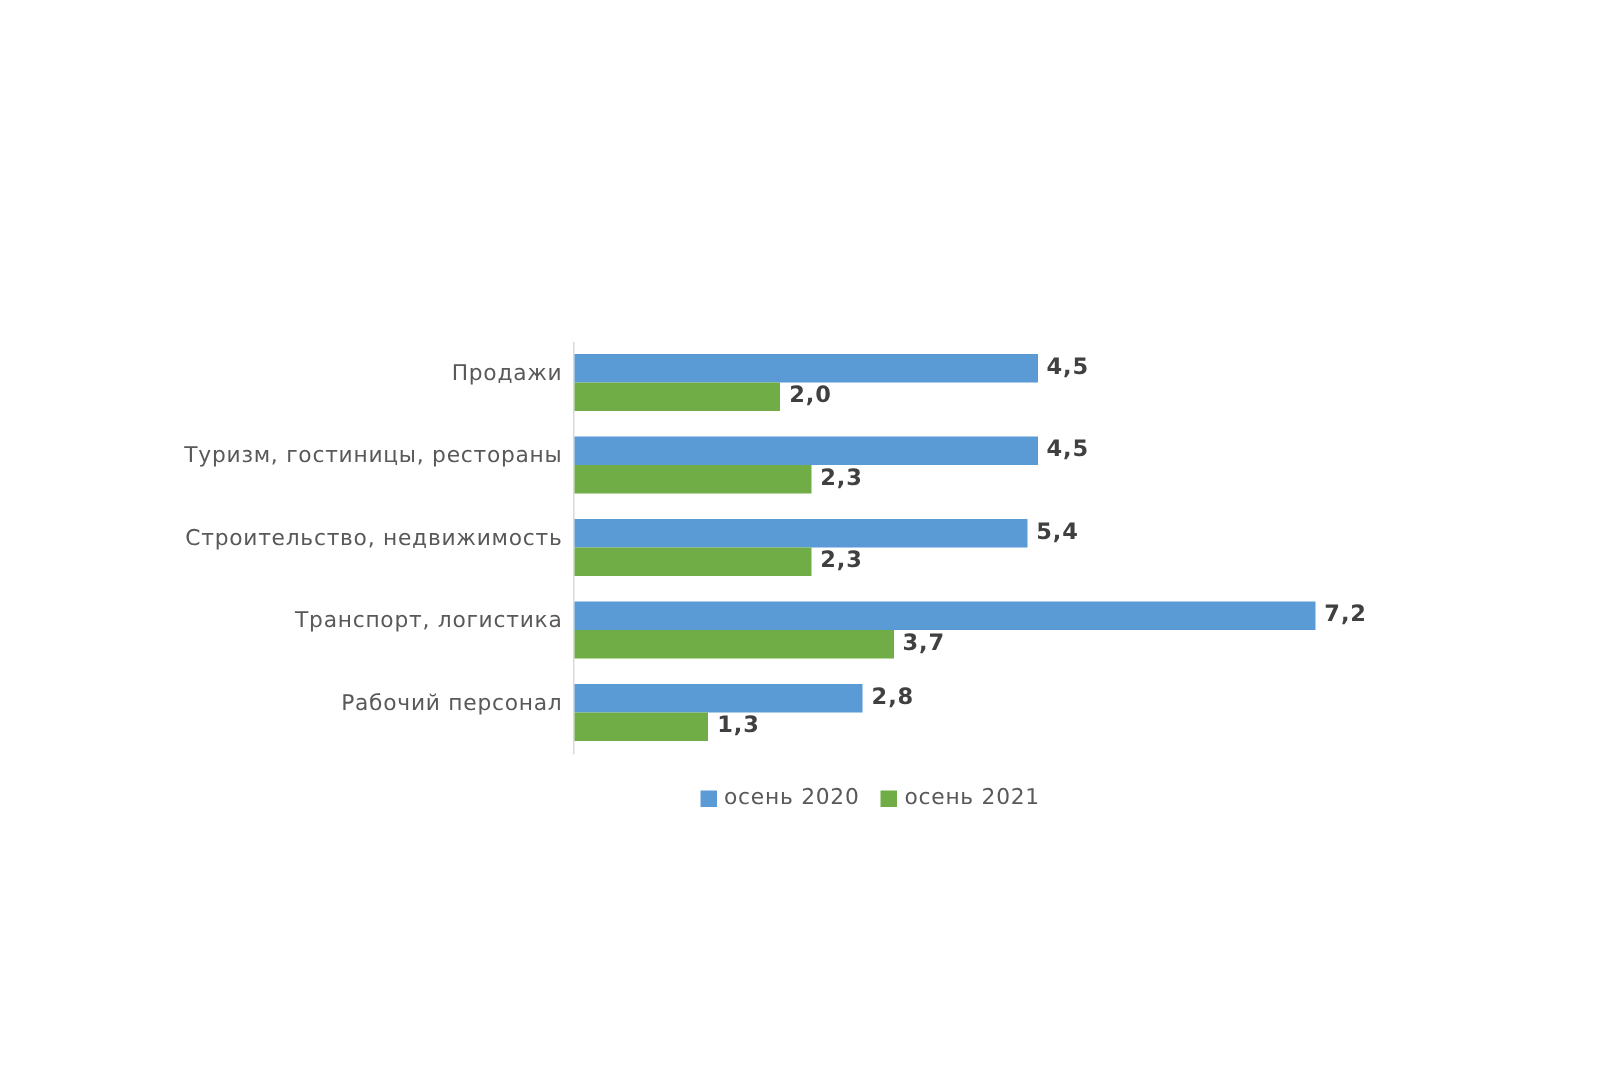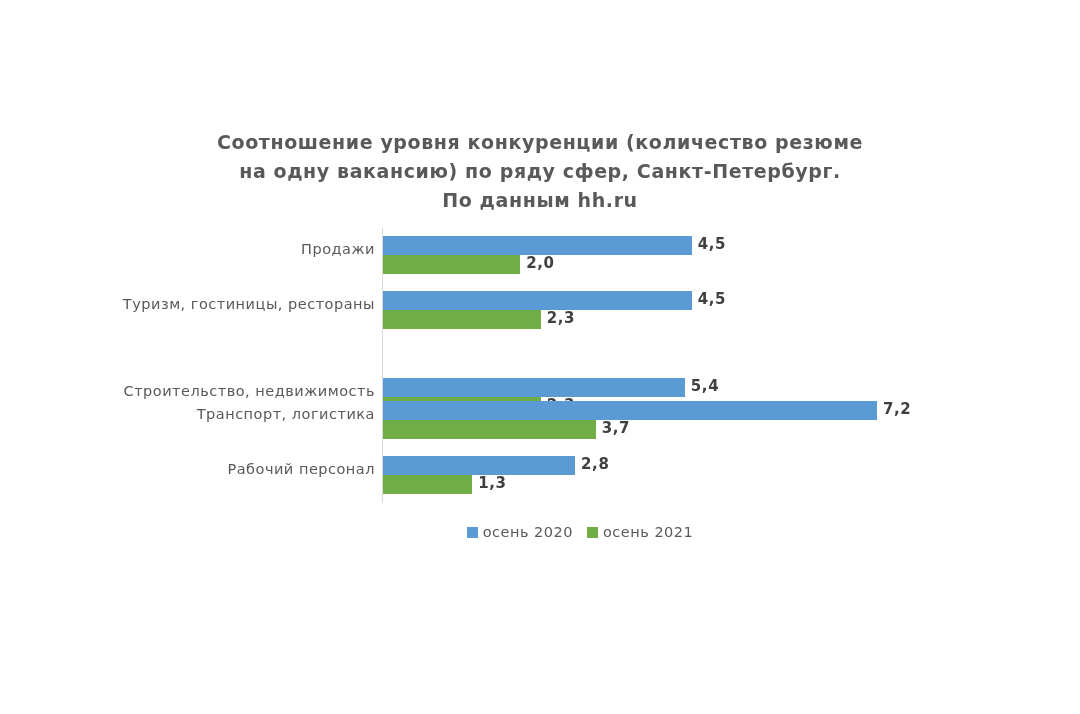--- a/index.html
+++ b/index.html
@@ -125,23 +125,20 @@
     font-size: 14.5px;
     letter-spacing: 0.5px;
     white-space: nowrap;
   }
 </style>
 </head>
 <body>
 
 <div id="chart-root">
 
-  <div class="chart-title">Соотношение уровня конкуренции (количество резюме
-на одну вакансию) по ряду сфер, Санкт-Петербург.
-По данным hh.ru</div>
 
   <div class="plot">
     <div class="axis-line"></div>
     <div id="groups">
         <div class="cat-group" style="top: 8px;">
           <div class="cat-label">Продажи</div>
           <div class="bar-row" style="top: 0px;">
             <div class="bar series-0" title="осень 2020: 4,5" style="width: 308.7px; background: rgb(91, 155, 213);"></div>
             <div class="bar-value" style="left: 314.7px;">4,5</div>
           </div>
@@ -154,21 +151,21 @@
           <div class="cat-label">Туризм, гостиницы, рестораны</div>
           <div class="bar-row" style="top: 0px;">
             <div class="bar series-0" title="осень 2020: 4,5" style="width: 308.7px; background: rgb(91, 155, 213);"></div>
             <div class="bar-value" style="left: 314.7px;">4,5</div>
           </div>
           <div class="bar-row" style="top: 19px;">
             <div class="bar series-1" title="осень 2021: 2,3" style="width: 157.78px; background: rgb(112, 173, 71);"></div>
             <div class="bar-value" style="left: 163.78px;">2,3</div>
           </div>
         </div>
-        <div class="cat-group" style="top: 118px; margin-top: 32px;">
+        <div class="cat-group" style="top: 118px;">
           <div class="cat-label">Строительство, недвижимость</div>
           <div class="bar-row" style="top: 0px;">
             <div class="bar series-0" title="осень 2020: 4,4" style="width: 301.84px; background: rgb(91, 155, 213);"></div>
             <div class="bar-value" style="left: 307.84px;">5,4</div>
           </div>
           <div class="bar-row" style="top: 19px;">
             <div class="bar series-1" title="осень 2021: 2,3" style="width: 157.78px; background: rgb(112, 173, 71);"></div>
             <div class="bar-value" style="left: 163.78px;">2,3</div>
           </div>
         </div>

